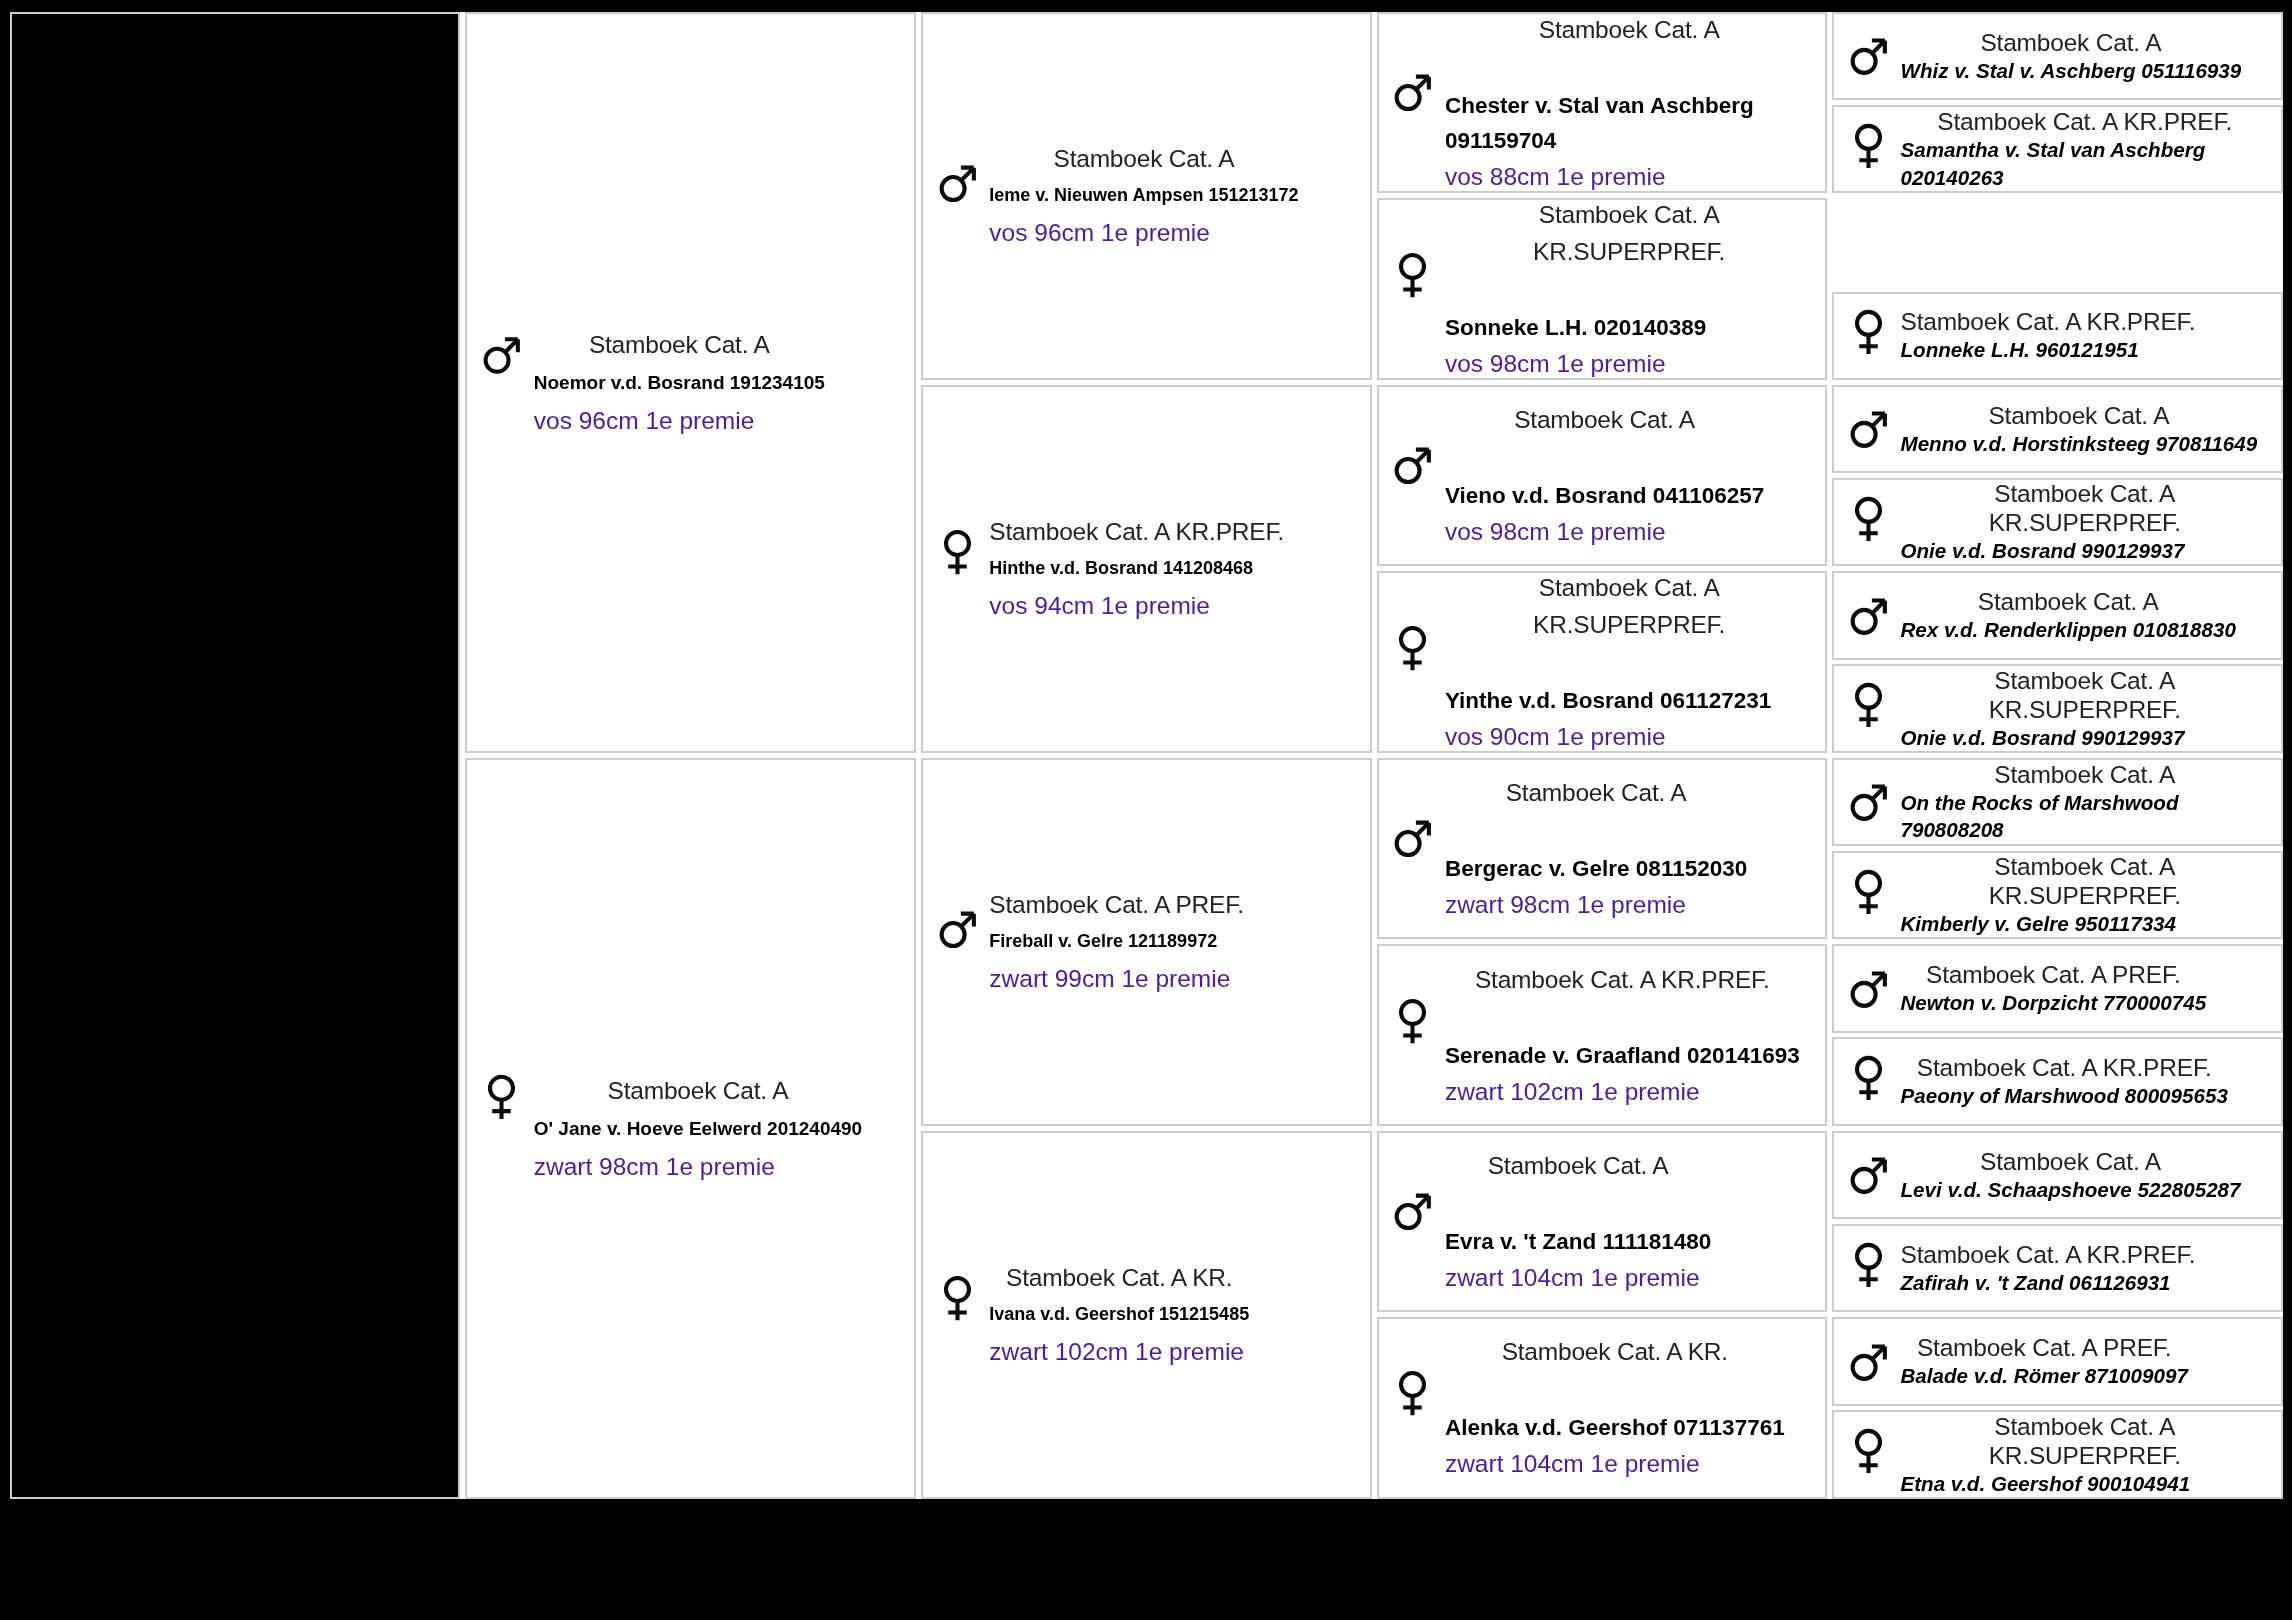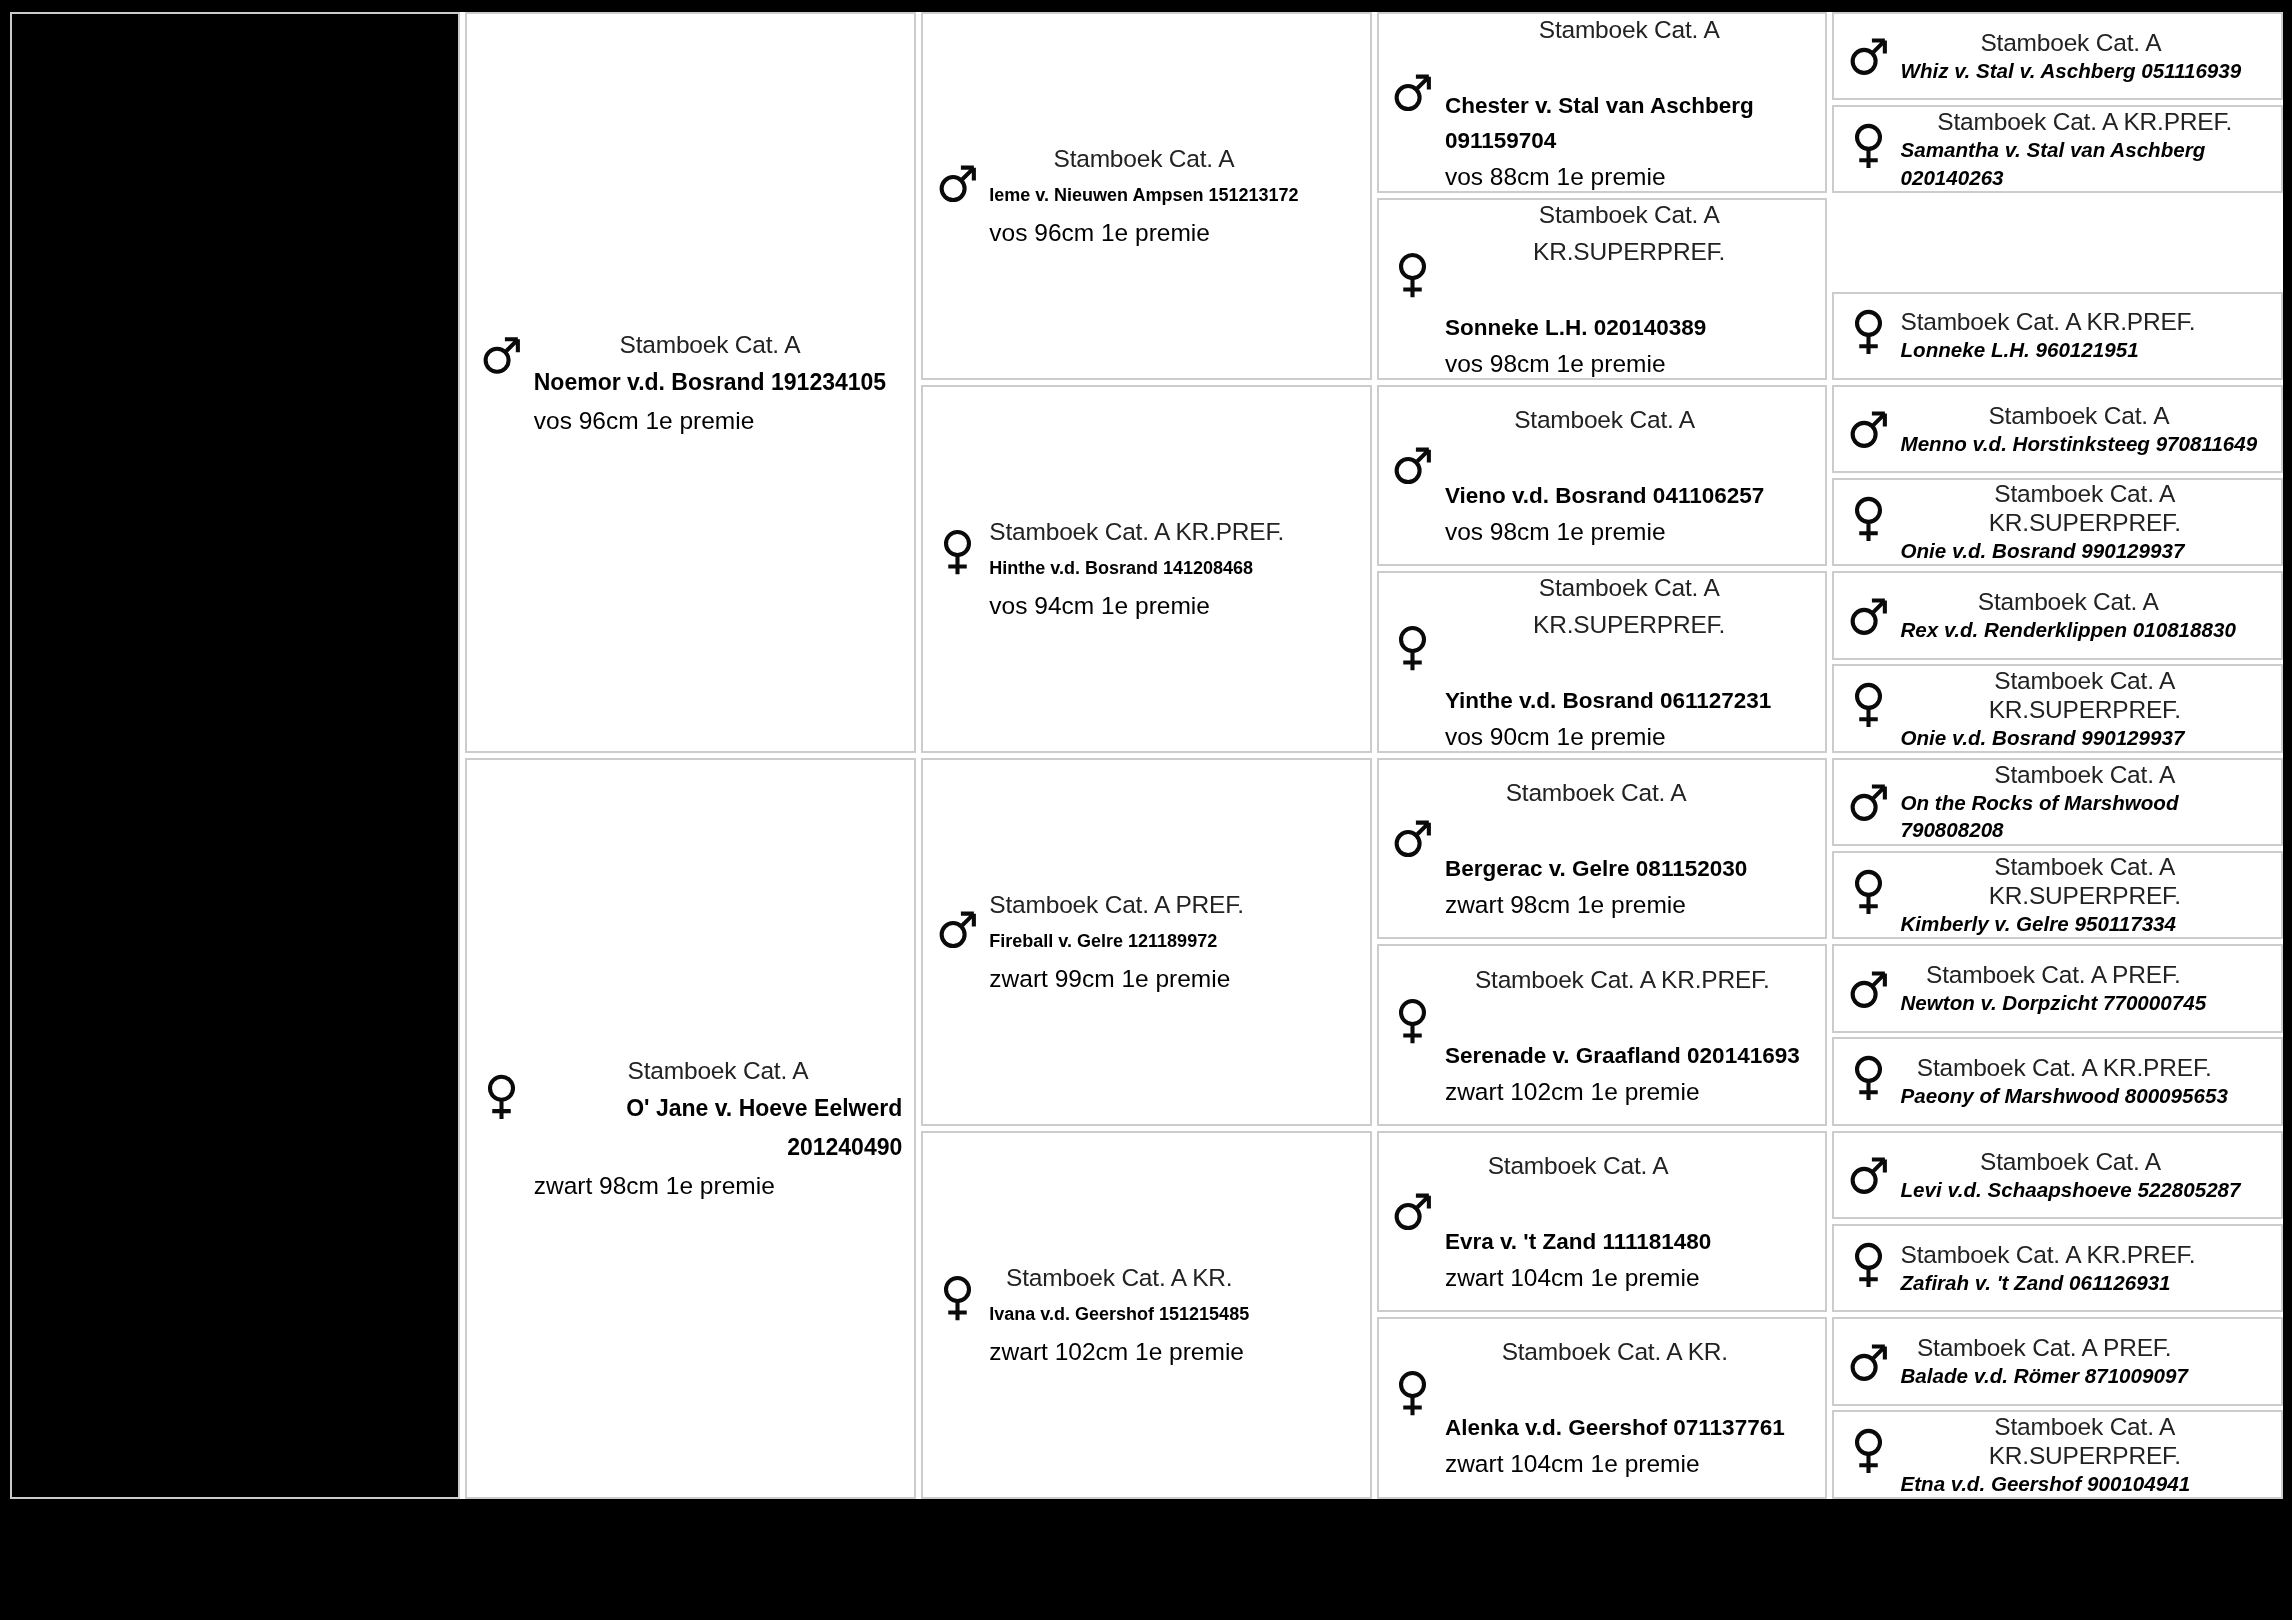--- a/index.html
+++ b/index.html
@@ -13,26 +13,26 @@
   .cell.redacted{background:#000;padding:0;}
   .icon{flex:0 0 37px;width:37px;height:49px;}
   .icon svg{display:block;width:37px;height:49px;}
   .g2 .icon{transform:translateY(-31px);}
   .g3 .icon{transform:translateY(-15.7px);}
   .g4 .icon{transform:translateY(-13.7px);}
   .g5 .icon{transform:translateY(-2.9px);}
   .txt{margin-left:13.7px;min-width:0;}
   .line1{font-size:24.5px;line-height:37px;color:#222;letter-spacing:-0.2px;text-align:center;}
   .name{font-weight:700;color:#000;}
-  .g2 .name{font-size:23px;line-height:39px;text-align:right;}
+  .g2 .name{font-size:19px;line-height:39px;}
   .g3 .name{font-size:18px;line-height:37px;}
   .g4 .name{font-size:22.5px;line-height:35px;margin-top:40px;}
   .g5 .line1{line-height:29px;}
   .g5 .name{font-size:20.6px;line-height:27.4px;font-style:italic;}
-  .premie{font-size:24.5px;line-height:37px;color:#000000;}
+  .premie{font-size:24.5px;line-height:37px;color:#4c1d95;}
   .c1{grid-column:1}.c2{grid-column:2}.c3{grid-column:3}.c4{grid-column:4}.c5{grid-column:5}
   .defs{position:absolute;width:0;height:0;overflow:hidden;}
 </style>
 </head>
 <body>
 
 <svg class="defs" xmlns="http://www.w3.org/2000/svg">
   <symbol id="icn-male" viewBox="0 0 38 50">
     <circle cx="14.5" cy="34" r="11.8" fill="none" stroke="#0a0a0a" stroke-width="4.2"></circle>
     <path d="M24 24.5 L34 14.5 M22.5 12.5 H35.8 M35.8 12.5 V25.8" fill="none" stroke="#0a0a0a" stroke-width="4.2"></path>

